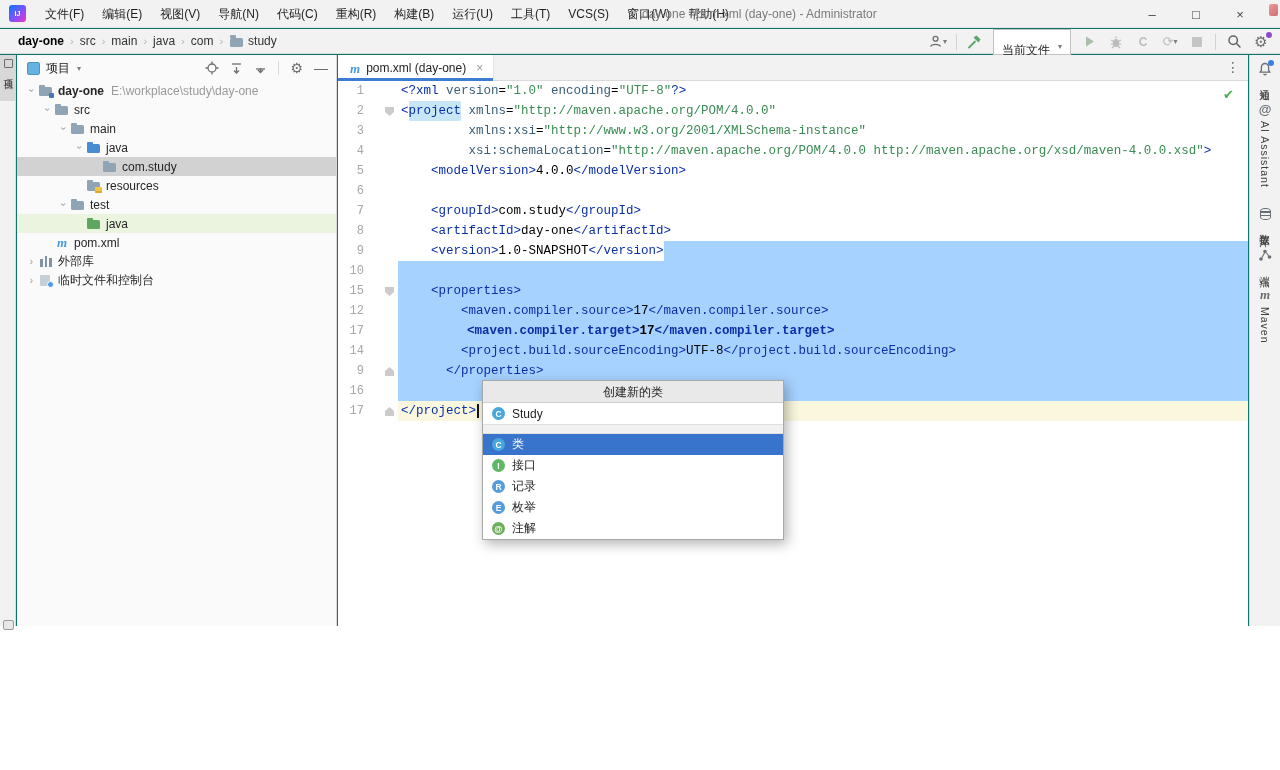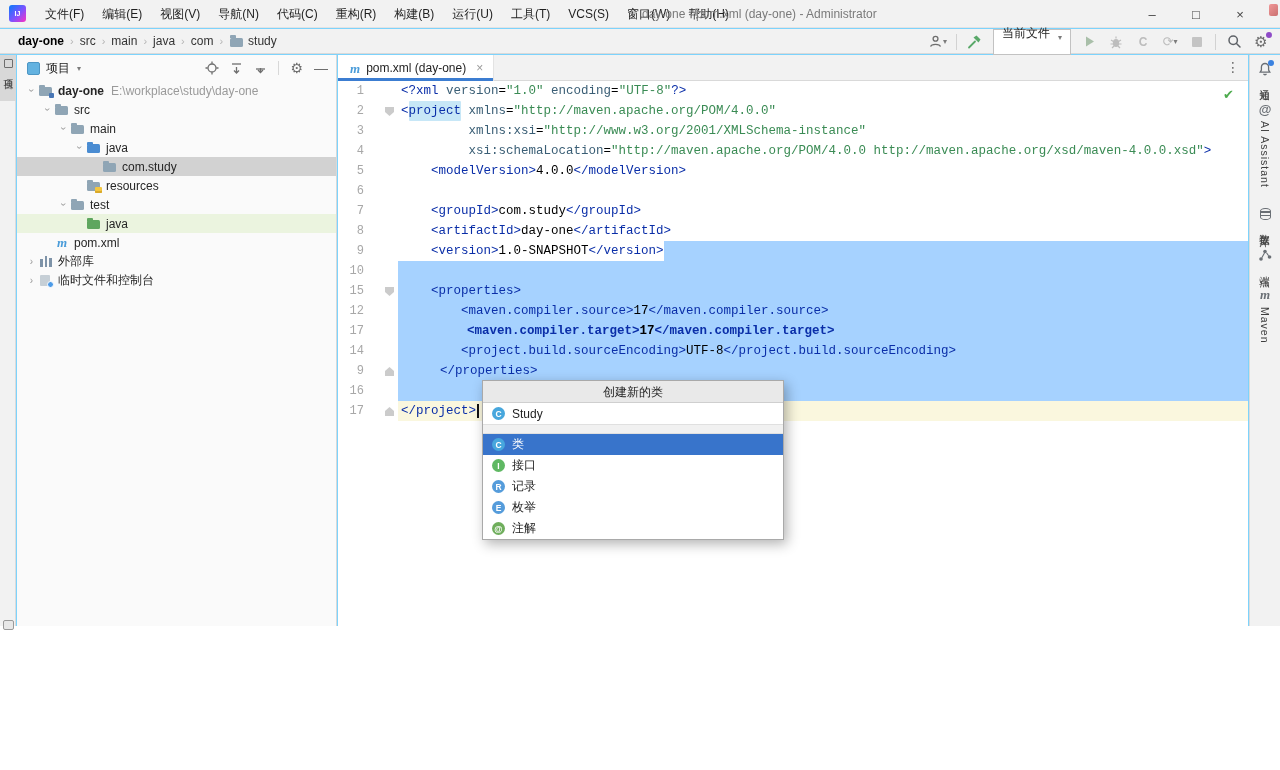--- a/index.html
+++ b/index.html
@@ -1,18 +1,18 @@
 <!DOCTYPE html>
 <html><head>
 <meta charset="utf-8">
 <style>
   * { margin:0; padding:0; box-sizing:border-box; }
   html,body { width:1280px; height:770px; overflow:hidden; background:#fff;
               font-family:"Liberation Sans","DejaVu Sans",sans-serif; }
-  #app { position:relative; width:1280px; height:626px; background:#7dd3fc; }
+  #app { position:relative; width:1280px; height:626px; background:#0f766e; }
 
   
   #titlebar { position:absolute; top:0; left:0; right:0; height:28px; background:#F2F2F2;
               display:flex; align-items:center; border-bottom:1px solid #E3E3E3; }
   #logo { width:17px; height:17px; margin:0 10px 0 9px; border-radius:3px;
           background:linear-gradient(135deg,#087CFA 0%,#7F52FF 55%,#FC31C1 100%);
           color:#fff; font-size:7px; font-weight:bold; display:flex; align-items:center; justify-content:center; }
   .menu-item { font-size:12px; color:#1f1f1f; padding:0 9px; height:28px; line-height:28px; cursor:default; }
   #win-title { position:absolute; left:642px; top:0; height:28px; line-height:28px;
                font-size:12px; color:#7a7a7a; white-space:nowrap; }
@@ -26,21 +26,21 @@
   #toolbar { position:absolute; top:29px; left:0; right:0; height:25px; background:#F2F2F2;
              border-bottom:1px solid #D9D9D9; display:flex; align-items:center; }
   #breadcrumbs { display:flex; align-items:center; margin-left:16px; font-size:12px; color:#333; }
   .crumb { padding:0 2px; white-space:nowrap; display:flex; align-items:center; gap:4px; }
   .crumb.bold { font-weight:bold; color:#000; }
   .crumb-sep { color:#b5b5b5; font-size:11px; padding:0 4px; }
   #toolbar-right { position:absolute; right:10px; top:0; height:25px; display:flex; align-items:center; gap:9px; }
   .tb-ico { width:18px; height:18px; display:flex; align-items:center; justify-content:center; font-size:13px; color:#6e6e6e; }
   .tb-div { width:1px; height:16px; background:#D2D2D2; }
   #run-combo { height:20px; background:#fff; border:1px solid #C2C2C2; border-radius:0;
-               display:flex; align-items:flex-end; padding:12px 8px; gap:8px; font-size:12px; color:#222; }
+               display:flex; align-items:flex-start; padding:12px 8px; gap:8px; font-size:12px; color:#222; }
   .dis { color:#BDBDBD !important; }
   .caret-down { font-size:8px; color:#7c7c7c; }
   #gear-wrap { position:relative; }
   #gear-dot { position:absolute; top:-1px; right:-2px; width:6px; height:6px; border-radius:50%; background:#8F4BC7; }
 
   
   #main { position:absolute; top:55px; left:0; right:0; bottom:0; }
 
   
   #left-stripe { position:absolute; left:0; top:0; bottom:0; width:16px; background:#F2F2F2;
@@ -468,21 +468,21 @@
             <div class="gut">
               <span class="num">14</span>
             </div>
             <div class="ctext" style="padding-left: 3px;"><span style="color: rgb(0, 0, 0);">        </span><span style="color: rgb(10, 46, 168);">&lt;project.build.sourceEncoding&gt;</span><span style="color: rgb(0, 0, 0);">UTF-8</span><span style="color: rgb(10, 46, 168);">&lt;/project.build.sourceEncoding&gt;</span></div>
           </div>
           <div class="crow selfull">
             <div class="gut">
               <span class="num">9</span>
               <span class="fold-mark end"></span>
             </div>
-            <div class="ctext" style="padding-left: 12px;"><span style="color: rgb(0, 0, 0);">    </span><span style="color: rgb(10, 46, 168);">&lt;/properties&gt;</span></div>
+            <div class="ctext" style="padding-left: 18px;"><span style="color: rgb(0, 0, 0);">    </span><span style="color: rgb(10, 46, 168);">&lt;/properties&gt;</span></div>
           </div>
           <div class="crow selfull">
             <div class="gut">
               <span class="num">16</span>
             </div>
             <div class="ctext" style="padding-left: 3px;"></div>
           </div>
           <div class="crow curline">
             <div class="gut">
               <span class="num">17</span>

